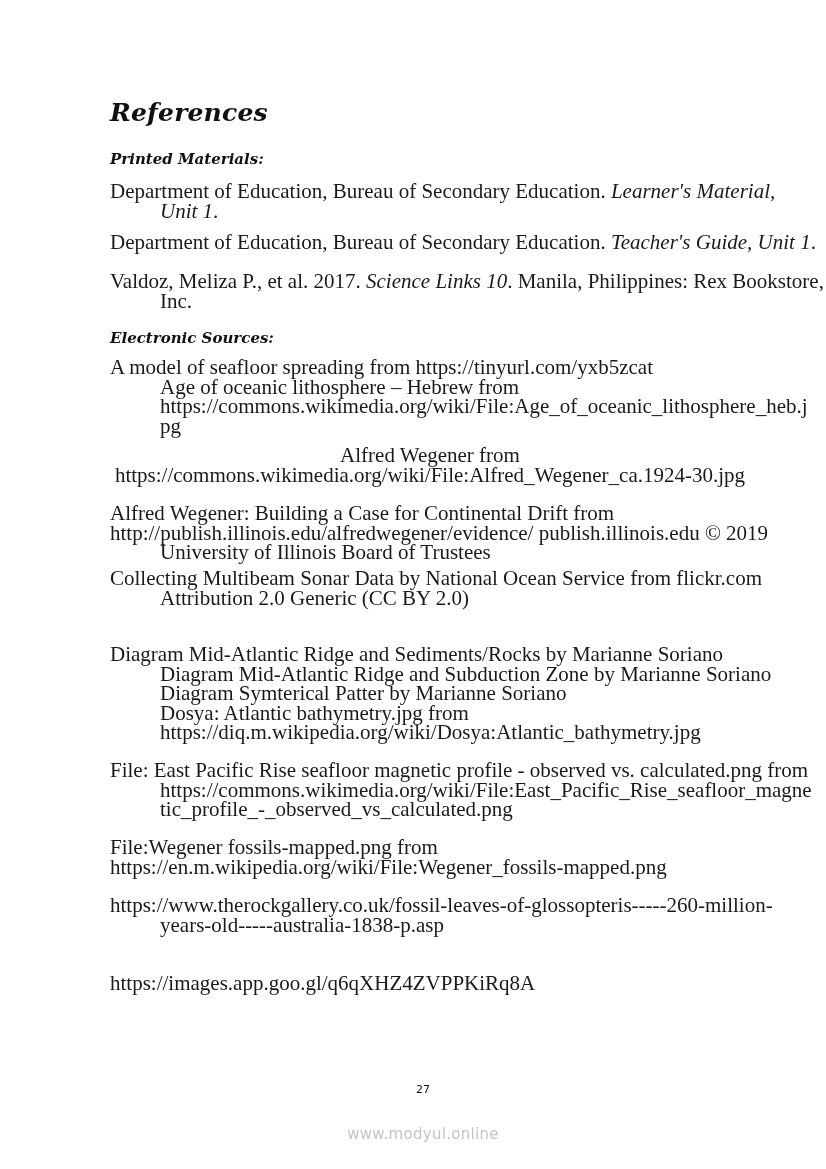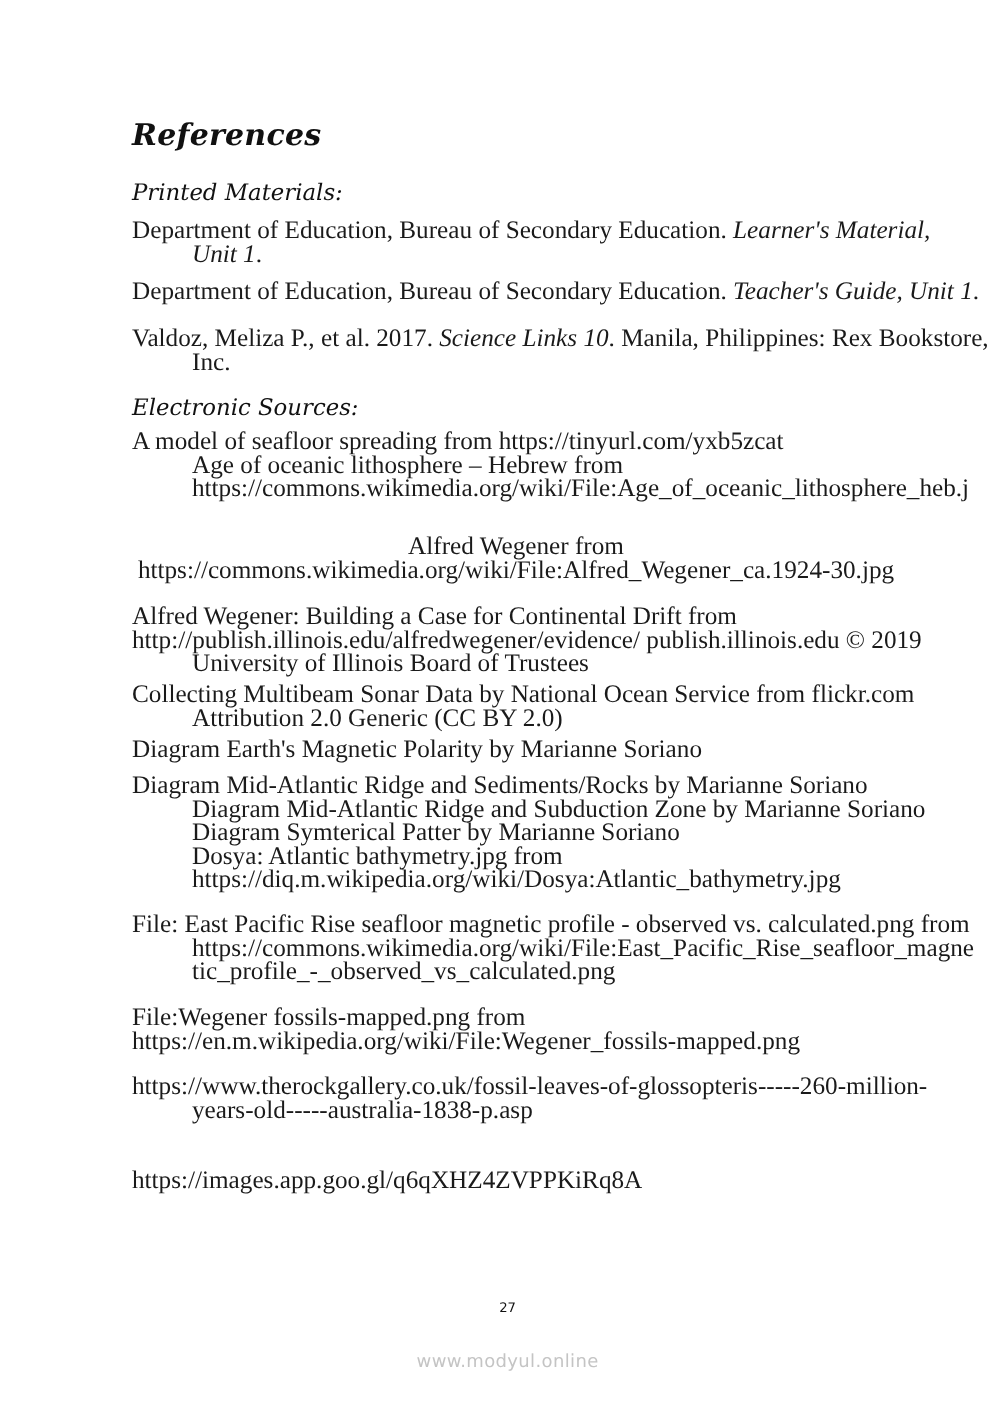--- a/index.html
+++ b/index.html
@@ -6,22 +6,22 @@
     body { width: 826px; height: 1169px; position: relative; overflow: hidden; }
     .page { position: absolute; left: 10px; top: 0; width: 826px; height: 850px; background: #fff; }
     .body-text { font-family: "Liberation Serif", "DejaVu Serif", serif; font-size: 21px; color: #1a1a1a; line-height: 19.5px; }
     h1.title {
       position: absolute; left: 100px; top: 98px; margin: 0;
       font-family: "DejaVu Serif", serif; font-style: italic; font-weight: bold;
       font-size: 25px; color: #111; letter-spacing: 0.2px;
     }
     .section-head {
       position: absolute; left: 100px; margin: 0;
-      font-family: "DejaVu Serif", serif; font-style: italic; font-weight: normal;
-      font-size: 19px; color: #111;
+      font-family: "DejaVu Serif", serif; font-style: italic; font-weight: bold;
+      font-size: 15px; color: #111;
     }
     .ref { position: absolute; left: 100px; width: 640px; }
     .line { display: block; white-space: nowrap; }
     .indent { padding-left: 50px; }
     i { font-style: italic; }
     .page-number {
       position: absolute; left: 0; width: 826px; top: 1083px; text-align: center;
       font-family: "DejaVu Sans", sans-serif; font-size: 11px; color: #111;
     }
     .watermark {
@@ -51,41 +51,39 @@
     <span class="line"><span>Valdoz, Meliza P., et al. 2017. </span><i>Science Links 10</i><span>. Manila, Philippines: Rex Bookstore,</span></span>
     <span class="line indent">Inc.</span>
   </div>
 
   <h2 class="section-head" style="top:329px;">Electronic Sources:</h2>
 
   <div class="ref body-text" style="top:358px;">
     <span class="line">A model of seafloor spreading from https://tinyurl.com/yxb5zcat</span>
     <span class="line indent">Age of oceanic lithosphere – Hebrew from</span>
     <span class="line indent">https://commons.wikimedia.org/wiki/File:Age_of_oceanic_lithosphere_heb.j</span>
+    <span class="line indent">pg</span>
   </div>
 
   <div class="ref body-text" style="top:446px;text-align:center;">
     <span class="line">Alfred Wegener from</span>
     <span class="line">https://commons.wikimedia.org/wiki/File:Alfred_Wegener_ca.1924-30.jpg</span>
   </div>
 
   <div class="ref body-text" style="top:504px;">
     <span class="line">Alfred Wegener: Building a Case for Continental Drift from</span>
     <span class="line">http://publish.illinois.edu/alfredwegener/evidence/ publish.illinois.edu © 2019</span>
     <span class="line indent">University of Illinois Board of Trustees</span>
   </div>
 
   <div class="ref body-text" style="top:569px;">
     <span class="line">Collecting Multibeam Sonar Data by National Ocean Service from flickr.com</span>
     <span class="line indent">Attribution 2.0 Generic (CC BY 2.0)</span>
   </div>
 
-  <div class="ref body-text" style="top:615px;">
-    <span class="line">Diagram Earth's Magnetic Polarity by Marianne Soriano</span>
-  </div>
 
   <div class="ref body-text" style="top:645px;">
     <span class="line">Diagram Mid-Atlantic Ridge and Sediments/Rocks by Marianne Soriano</span>
     <span class="line indent">Diagram Mid-Atlantic Ridge and Subduction Zone by Marianne Soriano</span>
     <span class="line indent">Diagram Symterical Patter by Marianne Soriano</span>
     <span class="line indent">Dosya: Atlantic bathymetry.jpg from</span>
     <span class="line indent">https://diq.m.wikipedia.org/wiki/Dosya:Atlantic_bathymetry.jpg</span>
   </div>
 
   <div class="ref body-text" style="top:761px;">

